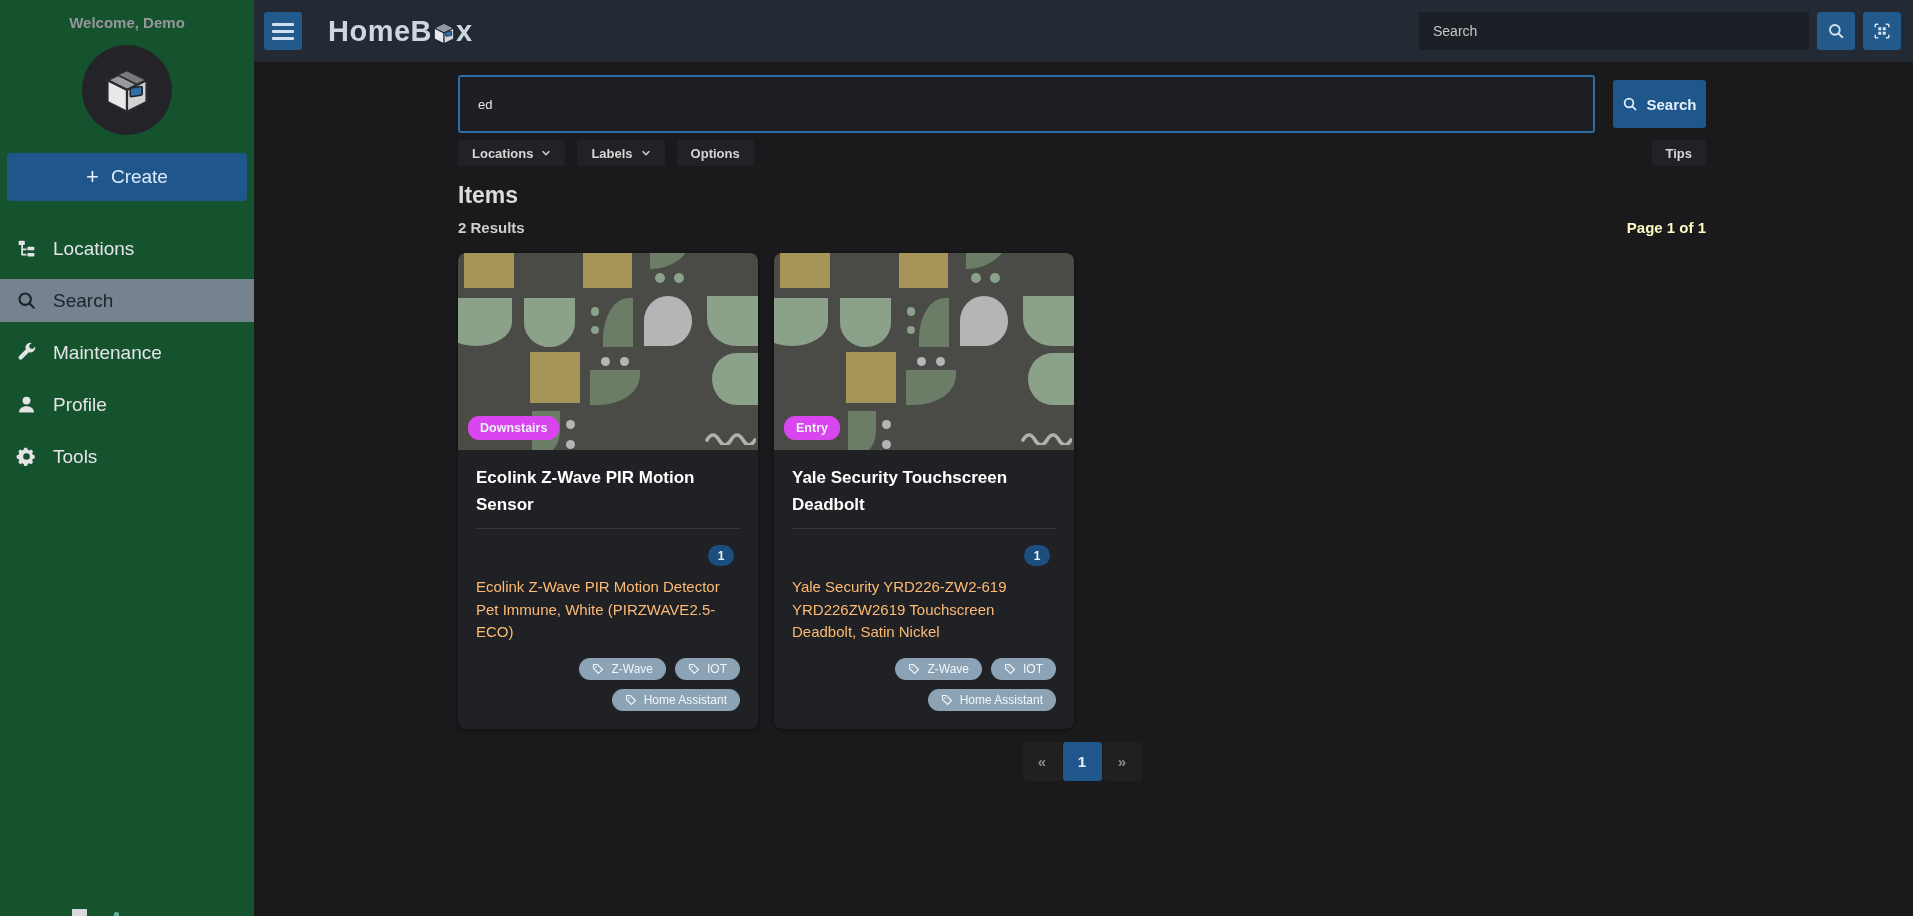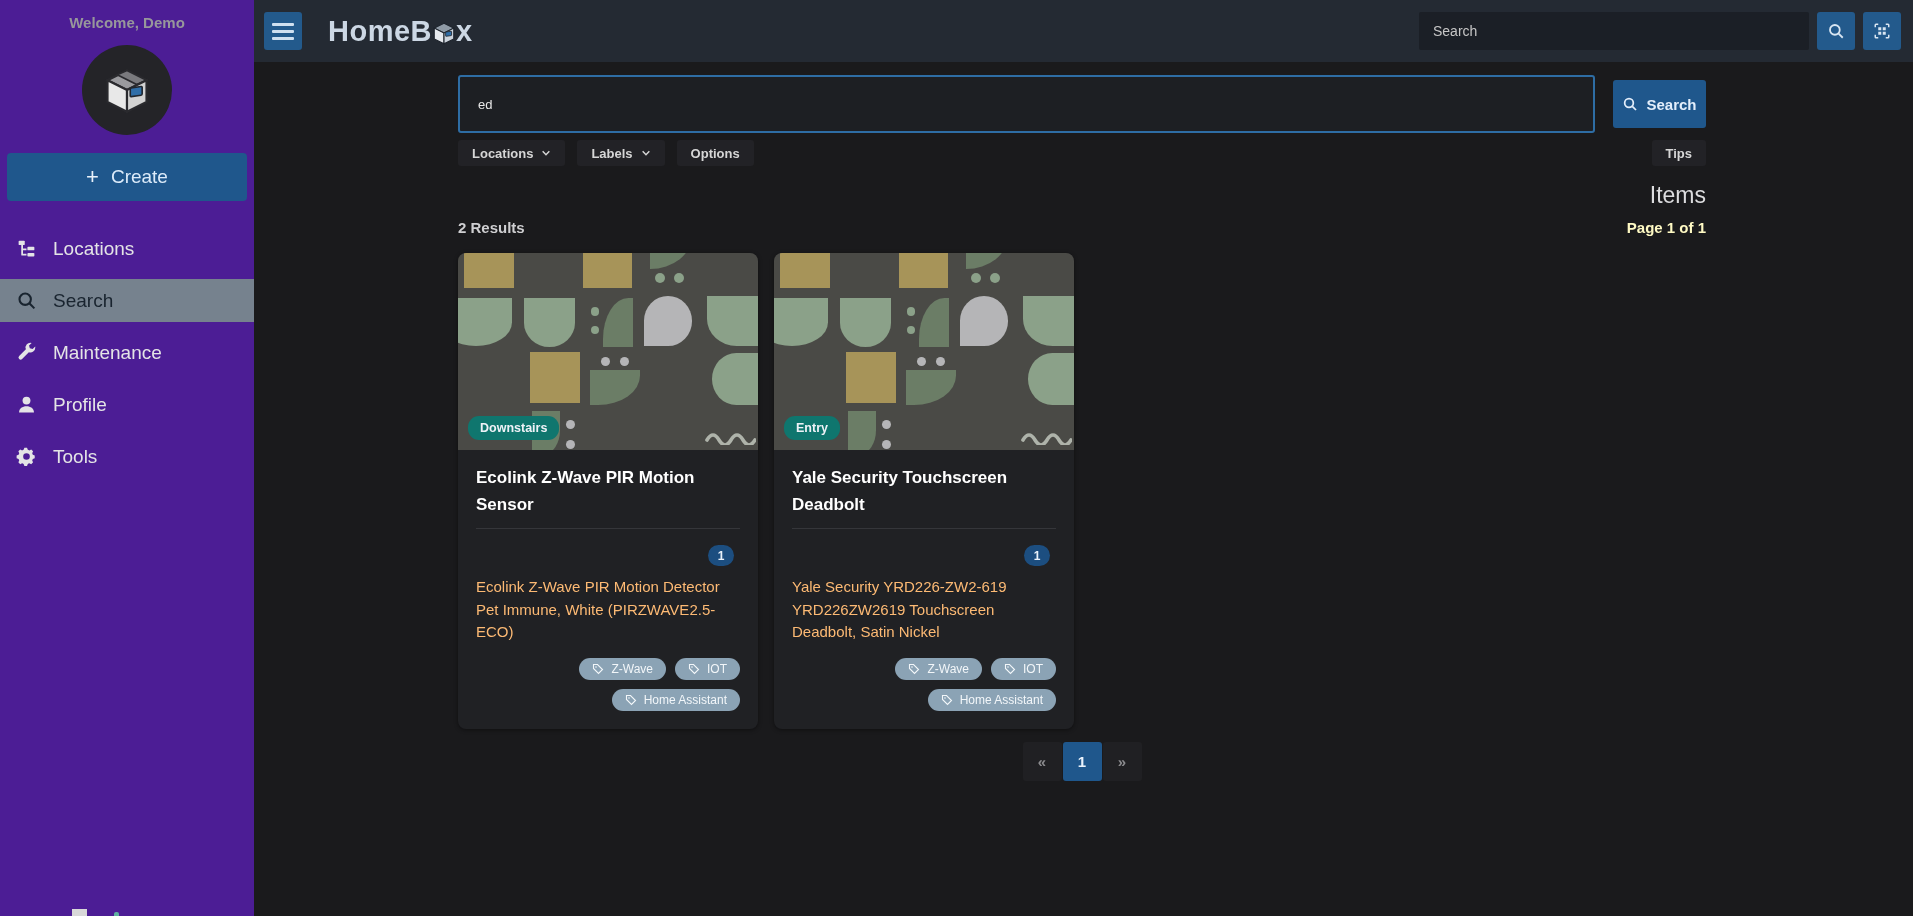--- a/index.html
+++ b/index.html
@@ -1,21 +1,21 @@
 <!DOCTYPE html>
 <html><head>
 <meta charset="utf-8">
 <style>
   * { margin:0; padding:0; box-sizing:border-box; }
   html,body { width:1913px; height:916px; overflow:hidden; }
   body { font-family:"Liberation Sans","DejaVu Sans",sans-serif; background:#1a1a1c; color:#e4e4e6; }
   .app { display:flex; width:100%; height:100%; }
 
   
-  .sidebar { position:relative; width:254px; min-width:254px; height:100%; background:#4c1d95; padding-top:14px; }
+  .sidebar { position:relative; width:254px; min-width:254px; height:100%; background:#14532d; padding-top:14px; }
   .welcome { text-align:center; font-size:15px; font-weight:bold; color:#97979b; margin-bottom:14px; }
   .logo-wrap { display:flex; justify-content:center; margin-bottom:18px; }
   .logo-circle { width:90px; height:90px; border-radius:50%; background:#242428; display:flex; align-items:center; justify-content:center; }
   .create-btn { display:flex; align-items:center; justify-content:center; gap:12px; margin:0 7px 26px 7px; height:48px; background:#1f578c; border:none; border-radius:4px; color:#dcebfa; font-size:19px; cursor:pointer; width:calc(100% - 14px); font-family:inherit; }
   .create-plus { font-size:22px; font-weight:400; color:#e8f1fa; }
   .nav { display:flex; flex-direction:column; }
   .nav-item { display:flex; align-items:center; gap:16px; height:43px; padding-left:16px; margin-bottom:9px; font-size:19px; color:#e4e4e6; cursor:pointer; }
   .nav-item svg { width:21px; height:21px; flex:none; }
   .nav-item.active { background:#76828e; color:#19242f; }
   .footer-clip { position:absolute; bottom:0; left:70px; width:120px; height:9px; overflow:hidden; }
@@ -38,31 +38,31 @@
 
   
   .content { flex:1; padding:13px 207px 0 204px; }
   .search-row { display:flex; align-items:flex-start; gap:18px; }
   .main-search { flex:1; height:58px; background:#1d1f23; border:2px solid #2e6da4; border-radius:3px; color:#e8e8e8; font-size:13px; padding:0 18px; font-family:inherit; outline:none; }
   .search-btn { margin-top:5px; height:48px; width:93px; border:none; border-radius:3px; background:#1f578c; color:#e3eefb; font-size:15px; font-weight:bold; display:flex; align-items:center; justify-content:center; gap:8px; cursor:pointer; font-family:inherit; }
   .filter-row { display:flex; align-items:center; gap:12px; margin-top:7px; }
   .filter-btn { height:26px; border:none; border-radius:3px; background:#222226; color:#d6d6d6; font-size:13px; font-weight:bold; padding:0 14px; display:flex; align-items:center; gap:8px; cursor:pointer; font-family:inherit; }
   .filter-btn svg { width:10px; height:10px; }
   .tips-btn { margin-left:auto; }
-  .items-heading { margin-top:16px; font-size:23px; font-weight:normal; color:#dcdcde;text-align:right; }
+  .items-heading { margin-top:16px; font-size:23px; font-weight:bold; color:#dcdcde; }
   .results-row { display:flex; align-items:center; margin-top:10px; }
   .results-count { font-size:15px; font-weight:bold; color:#cfcfd1; }
   .page-info { margin-left:auto; font-size:15px; font-weight:bold; color:#fef9c3; }
 
   
   .cards { margin-top:17px; display:grid; grid-template-columns:repeat(4, 1fr); gap:16px; }
   .card { background:#202124; border-radius:8px; overflow:hidden; box-shadow:0 1px 4px rgba(0,0,0,.45); cursor:pointer; display:flex; flex-direction:column; }
   .card-image { position:relative; height:197px; background:#4a4a46; overflow:hidden; flex:none; }
   .pat { position:absolute; }
-  .loc-badge { position:absolute; left:10px; bottom:10px; background:#0f766e; color:#eef2f7; font-size:12.5px; font-weight:bold; padding:5px 12px; border-radius:11px; z-index:3; }
+  .loc-badge { position:absolute; left:10px; bottom:10px; background:#d946ef; color:#eef2f7; font-size:12.5px; font-weight:bold; padding:5px 12px; border-radius:11px; z-index:3; }
   .squiggle { position:absolute; right:2px; bottom:5px; z-index:2; }
   .card-body { padding:14px 18px 18px 18px; display:flex; flex-direction:column; flex:1; }
   .card-title { font-size:17px; font-weight:bold; color:#ffffff; line-height:1.6; }
   .card-divider { border:none; border-top:1px solid #35363a; margin:10px 0 0 0; }
   .qty-row { display:flex; justify-content:flex-end; margin:16px 6px 0 0; }
   .qty-badge { min-width:26px; height:21px; padding:0 8px; background:#1c4e80; border-radius:11px; color:#e9f1fa; font-size:12px; font-weight:bold; display:flex; align-items:center; justify-content:center; }
   .card-desc { margin-top:10px; font-size:15px; color:#fdba74; line-height:1.5; }
   .chips { margin-top:auto; padding-top:14px; display:flex; flex-wrap:wrap; justify-content:flex-end; gap:9px; row-gap:9px; }
   .chip { background:#8ba3b5; color:#f2f6f9; font-size:12px; padding:4px 13px; border-radius:11px; display:inline-flex; align-items:center; gap:7px; cursor:pointer; }
   .chip svg { width:12px; height:12px; }

